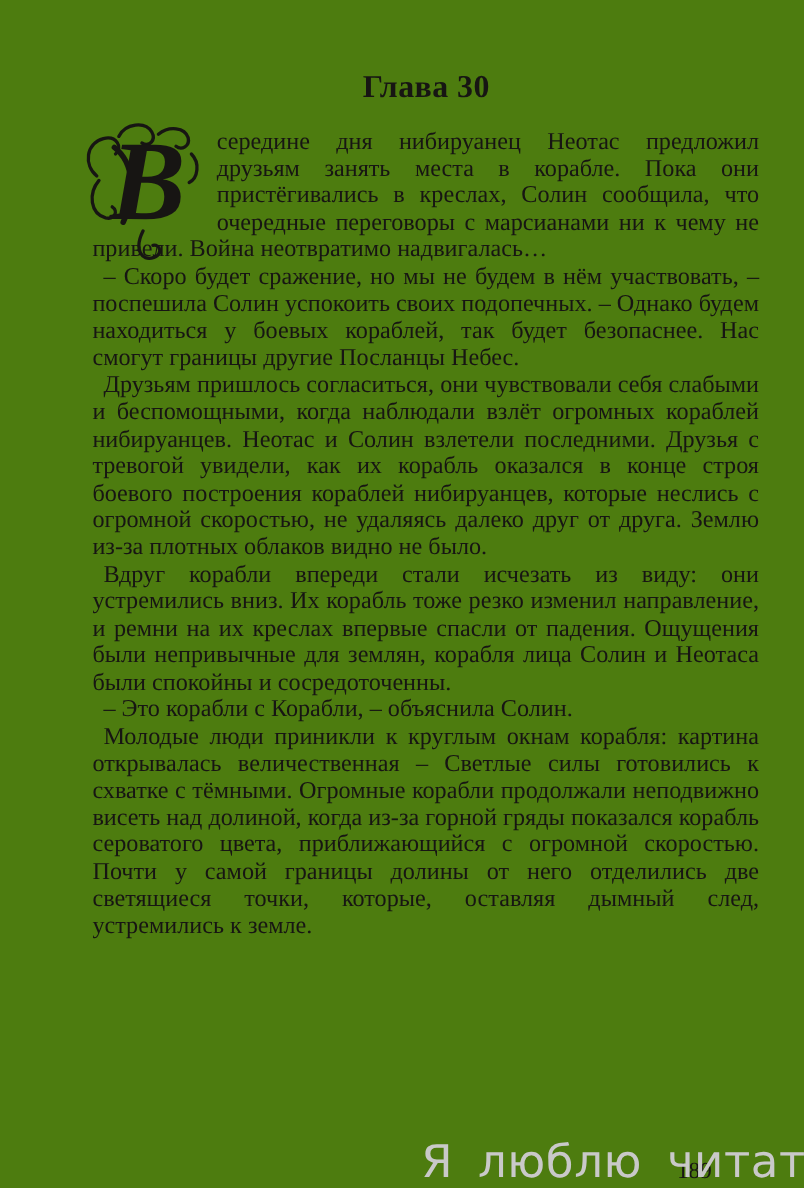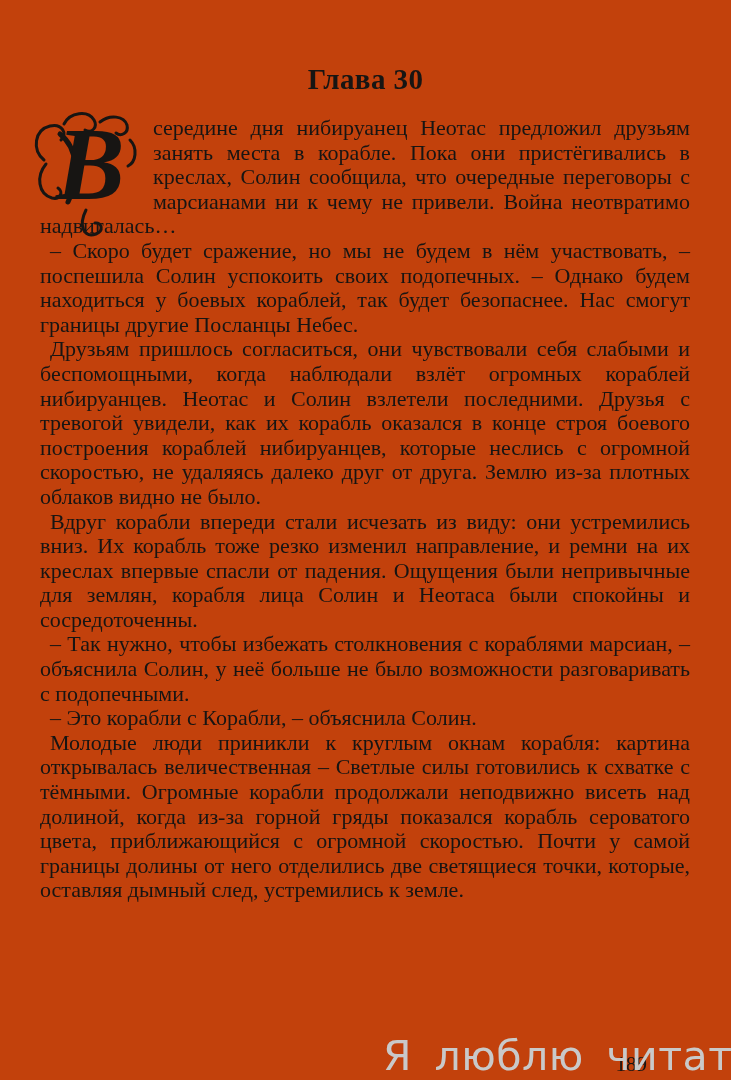--- a/index.html
+++ b/index.html
@@ -6,21 +6,22 @@
   body {
     width: 731px; height: 1080px;
     overflow: hidden;
     position: relative;
     background: #fcfcfc;
   }
   .page {
     position: absolute; inset: 0;
     font-family: "Liberation Serif", serif;
     color: #171513;
-    background: #c2410c;
+    background: #4d7c0f;
+    padding-left: 44px;
   }
   .chapter-title {
     margin: 0;
     padding-top: 62px;
     text-align: center;
     font-size: 29px;
     line-height: 34px;
     font-weight: bold;
     letter-spacing: 0.4px;
   }
@@ -85,21 +86,20 @@
             <path d="M96,26 C104,34 102,48 94,52"></path>
           </g>
           <text x="22" y="85" font-family="'Liberation Serif', serif" font-size="103" font-weight="bold" font-style="italic" fill="#171513">В</text>
         </svg>
       </span><span>середине дня нибируанец Неотас предложил друзьям занять места в корабле. Пока они пристёгивались в креслах, Солин сообщила, что очередные переговоры с марсианами ни к чему не привели. Война неотвратимо надвигалась…</span>
     </p>
 
     <p class="para">– Скоро будет сражение, но мы не будем в нём участвовать, – поспешила Солин успокоить своих подопечных. – Однако будем находиться у боевых кораблей, так будет безопаснее. Нас смогут границы другие Посланцы Небес.</p>
     <p class="para">Друзьям пришлось согласиться, они чувствовали себя слабыми и беспомощными, когда наблюдали взлёт огромных кораблей нибируанцев. Неотас и Солин взлетели последними. Друзья с тревогой увидели, как их корабль оказался в конце строя боевого построения кораблей нибируанцев, которые неслись с огромной скоростью, не удаляясь далеко друг от друга. Землю из-за плотных облаков видно не было.</p>
     <p class="para">Вдруг корабли впереди стали исчезать из виду: они устремились вниз. Их корабль тоже резко изменил направление, и ремни на их креслах впервые спасли от падения. Ощущения были непривычные для землян, корабля лица Солин и Неотаса были спокойны и сосредоточенны.</p>
-    <p class="para">– Так нужно, чтобы избежать столкновения с кораблями марсиан, – объяснила Солин, у неё больше не было возможности разговаривать с подопечными.</p>
     <p class="para">– Это корабли с Корабли, – объяснила Солин.</p>
     <p class="para">Молодые люди приникли к круглым окнам корабля: картина открывалась величественная – Светлые силы готовились к схватке с тёмными. Огромные корабли продолжали неподвижно висеть над долиной, когда из-за горной гряды показался корабль сероватого цвета, приближающийся с огромной скоростью. Почти у самой границы долины от него отделились две светящиеся точки, которые, оставляя дымный след, устремились к земле.</p>
 
   </div>
 
   <div class="page-number">189</div>
 
   <div class="watermark">Я люблю читать</div>
 
 </div>

